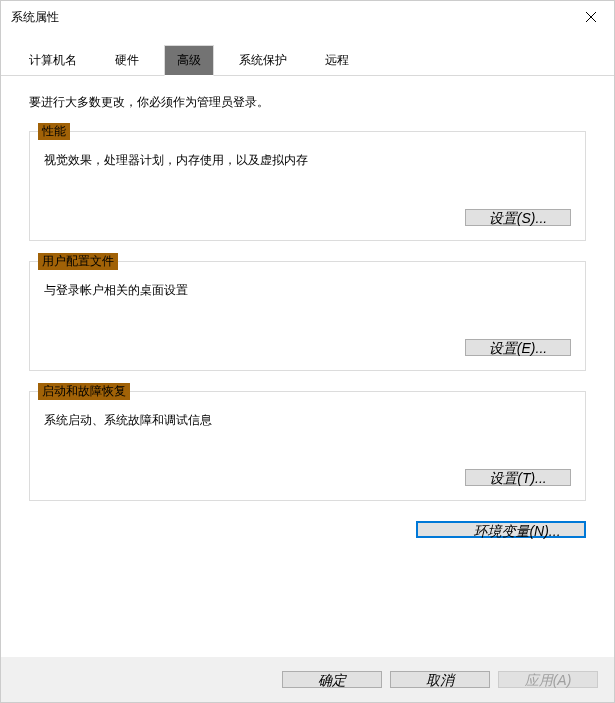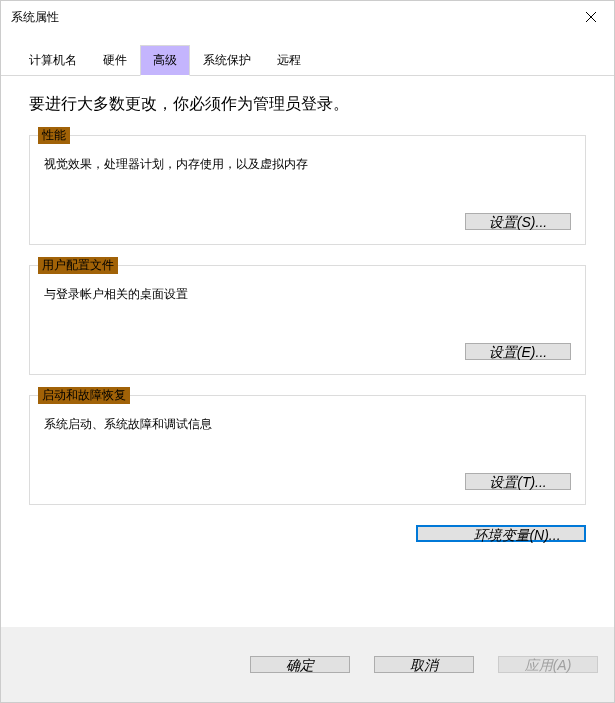--- a/index.html
+++ b/index.html
@@ -38,45 +38,45 @@
       align-items: center;
       justify-content: center;
       font-size: 14px;
       color: #000;
       cursor: default;
     }
     .tabstrip {
       display: flex;
       padding: 12px 15px 0 15px;
       border-bottom: 1px solid #d9d9d9;
-      gap: 0;
+      gap: 12px;
     }
     .tab {
       padding: 6px 12px;
       font-size: 12px;
       color: #000;
       background: #ffffff;
       cursor: default;
       border: 1px solid transparent;
       border-bottom: none;
       position: relative;
     }
     .tab.active {
       border: 1px solid #d9d9d9;
       border-bottom: 1px solid #ffffff;
       margin-bottom: -1px;
-      background: #c4b5fd;
+      background: #737373;
     }
     .content {
       flex: 1;
       padding: 18px 28px 10px 28px;
       overflow: auto;
     }
     .intro {
-      font-size: 16px;
+      font-size: 12px;
       color: #000;
       margin-bottom: 20px;
     }
     .groupbox {
       position: relative;
       border: 1px solid #dcdcdc;
       padding: 20px 14px 14px 14px;
       margin-bottom: 20px;
     }
     .groupbox-title {
@@ -123,24 +123,24 @@
       margin-top: 10px;
       padding-right: 0;
     }
     .env-btn {
       min-width: 170px;
       padding-left: 44px;
     }
     .footer {
       border-top: 0;
       background: #f0f0f0;
-      padding: 29px 16px;
+      padding: 14px 16px;
       display: flex;
       justify-content: flex-end;
-      gap: 24px;
+      gap: 8px;
     }
     .footer .btn {
       min-width: 100px;
     }
   </style>
 </head>
 <body>
 
 <div class="window">
 

